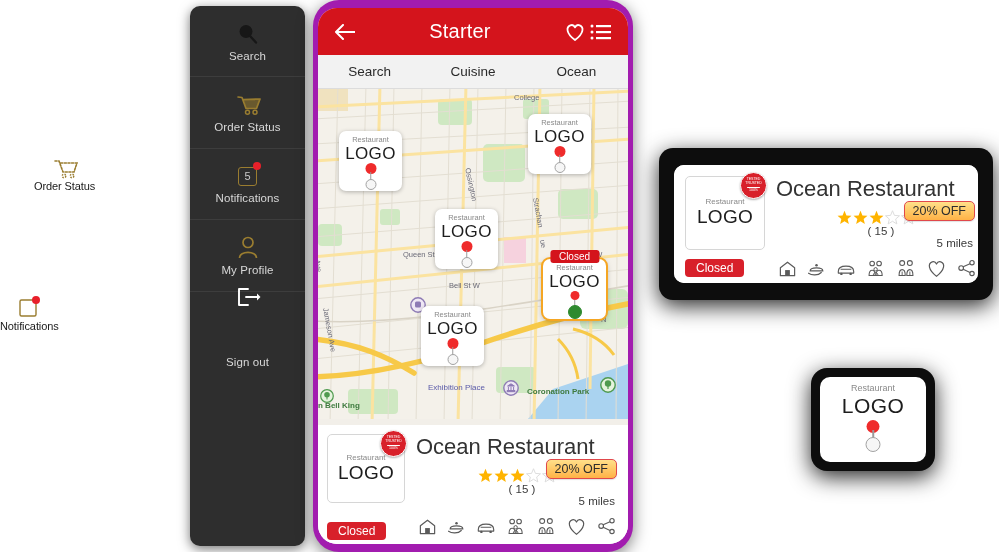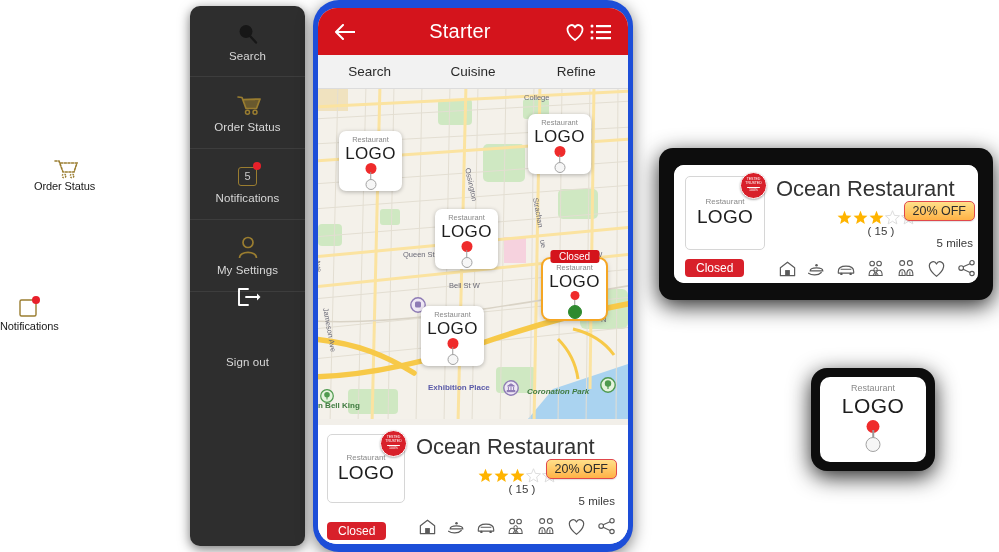--- a/index.html
+++ b/index.html
@@ -69,21 +69,21 @@
     color: #c9c9c9;
     font-size: 11px;
     display: flex; align-items: center; justify-content: center;
   }
 
   
   .phone {
     position: absolute;
     left: 313px; top: 0px;
     width: 320px; height: 552px;
-    background: #1d4ed8;
+    background: #a21caf;
     border-radius: 26px;
     box-shadow: 0 4px 16px rgba(0,0,0,0.5);
     padding: 8px 5px;
   }
   .phone-screen {
     width: 100%; height: 100%;
     border-radius: 19px;
     overflow: hidden;
     background: #f4f4f4;
     position: relative;
@@ -123,21 +123,21 @@
     overflow: hidden;
   }
   .map svg { position: absolute; inset: 0; }
   .map-label {
     position: absolute;
     font-size: 7.5px;
     color: #6b6b78;
     white-space: nowrap;
     pointer-events: none;
   }
-  .map-label.blue { color: #5a5aa8; font-weight: bold; font-size: 8px; }
+  .map-label.blue { color: #5a5aa8; font-weight: normal; font-size: 8px; }
   .map-label.green { color: #3f7a3f; font-weight: bold; font-size: 8px; }
 
   
   .logo-card {
     position: absolute;
     background: #fff;
     border-radius: 7px;
     box-shadow: 0 1px 4px rgba(0,0,0,0.28);
     padding: 5px 6px 2px 6px;
     text-align: center;
@@ -301,21 +301,21 @@
       <div class="si-label">Notifications</div>
     </div>
 
     <div class="side-item">
       <div class="si-icon">
         <svg width="22" height="23" viewBox="0 0 22 23">
           <circle cx="11" cy="6.5" r="5" fill="none" stroke="#9a7d30" stroke-width="1.7"></circle>
           <path d="M2.5 22 C2.5 14.5 19.5 14.5 19.5 22" fill="none" stroke="#9a7d30" stroke-width="1.7"></path>
         </svg>
       </div>
-      <div class="si-label">My Settings</div>
+      <div class="si-label">My Profile</div>
     </div>
 
 
     <div class="side-item">
       <div class="si-icon">
         <svg width="26" height="22" viewBox="0 0 26 22">
           <path d="M13 3 L4 3 L4 19 L13 19" fill="none" stroke="#ffffff" stroke-width="1.9" stroke-linecap="round" stroke-linejoin="round"></path>
           <line x1="11" y1="11" x2="22" y2="11" stroke="#ffffff" stroke-width="1.9" stroke-linecap="round"></line>
           <polygon points="22,7.5 25.5,11 22,14.5" fill="#ffffff"></polygon>
         </svg>
@@ -348,21 +348,21 @@
               <rect x="6" y="8" width="15" height="2.2" fill="#fff"></rect>
             <circle cx="2" cy="15" r="1.5" fill="#fff"></circle>
               <rect x="6" y="14" width="15" height="2.2" fill="#fff"></rect>
           </svg>
         </div>
       </div>
 
       <div class="tabbar">
         <div class="tab">Search</div>
         <div class="tab">Cuisine</div>
-        <div class="tab">Refine</div>
+        <div class="tab">Ocean</div>
       </div>
 
       <div class="map">
         <svg width="310" height="330" viewBox="0 0 310 330">
           <rect width="310" height="330" fill="#f4f1ea"></rect>
 
           <path d="M235 300 L310 275 L310 330 L210 330 Z" fill="#aad3f0"></path>
 
           <g fill="#cfe8c2">
             <rect x="120" y="10" width="34" height="26" rx="4"></rect>
@@ -418,35 +418,35 @@
             <path d="M-5 250 C40 254 70 268 96 284"></path>
           </g>
           <g stroke="#f7c948" stroke-width="3" fill="none">
             <path d="M255 240 C272 244 286 252 296 266"></path>
             <path d="M240 250 C252 262 258 276 260 290"></path>
           </g>
 
           <path d="M-5 232 C70 236 150 224 315 196" stroke="#d9d3c6" stroke-width="1.6" fill="none"></path>
         </svg>
 
-        <div class="map-label" style="left:206px; top:4px;">College</div>
+        <div class="map-label" style="left:196px; top:4px;">College</div>
         <div class="map-label" style="left:213px; top:64px;">Du</div>
         <div class="map-label" style="left:154px; top:78px; transform:rotate(78deg); transform-origin:left top;">Ossington</div>
         <div class="map-label" style="left:222px; top:108px; transform:rotate(80deg); transform-origin:left top;">Strachan</div>
         <div class="map-label" style="left:85px; top:161px;">Queen St W</div>
         <div class="map-label" style="left:131px; top:192px;">Bell St W</div>
         <div class="map-label" style="left:12px; top:218px; transform:rotate(80deg); transform-origin:left top;">Jameson Ave</div>
         <div class="map-label" style="left:2px; top:160px; transform:rotate(80deg); transform-origin:left top;">ne Ave</div>
         <div class="map-label" style="left:229px; top:150px; transform:rotate(80deg); transform-origin:left top;">ue</div>
         <div class="map-label" style="left:268px; top:161px;">St W</div>
         <div class="map-label" style="left:283px; top:226px;">N</div>
         <div class="map-label" style="left:193px; top:306px;margin-top:28px;">tW</div>
 
         <div class="map-label blue" style="left:110px; top:294px;">Exhibition Place</div>
-        <div class="map-label green" style="left:209px; top:298px;font-style:italic;">Coronation Park</div>
+        <div class="map-label green" style="left:209px; top:298px;">Coronation Park</div>
         <div class="map-label green" style="left:0px; top:312px;">n Bell King</div>
 
         <svg style="position:absolute; left:92px; top:208px;" width="16" height="16" viewBox="0 0 16 16">
           <circle cx="8" cy="8" r="7.2" fill="#efe8f5" stroke="#8e7bb5" stroke-width="1.4"></circle>
           <rect x="5" y="4.5" width="6" height="6" rx="1.5" fill="#8e7bb5"></rect>
         </svg>
         <svg style="position:absolute; left:185px; top:291px;" width="16" height="16" viewBox="0 0 16 16">
           <circle cx="8" cy="8" r="7.2" fill="#efe8f5" stroke="#8e7bb5" stroke-width="1.4"></circle>
           <path d="M4 10.5 h8 v1.2 h-8z M4.6 6 h6.8 l-3.4 -2.2z M5.4 6.8 v3.2 M8 6.8 v3.2 M10.6 6.8 v3.2" stroke="#8e7bb5" stroke-width="1" fill="#8e7bb5"></path>
         </svg>

